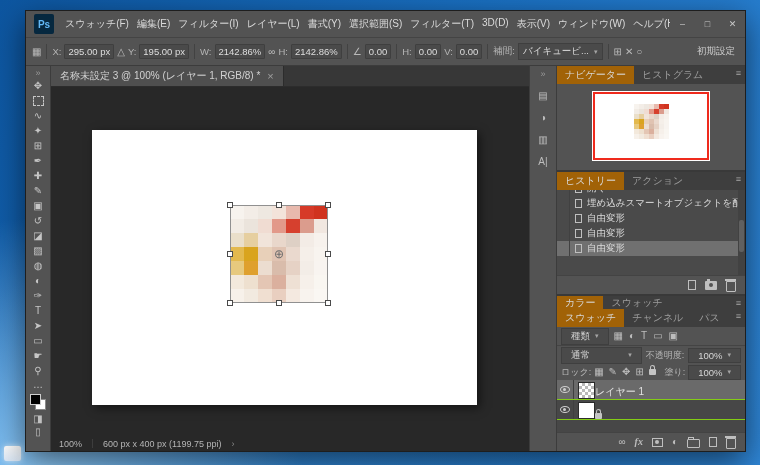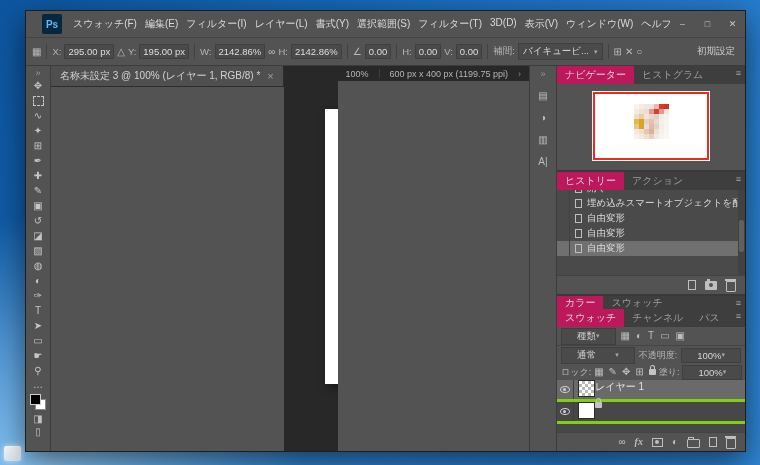--- a/index.html
+++ b/index.html
@@ -9,21 +9,21 @@
     background:
       radial-gradient(circle at 6% 102%, rgba(150,210,255,.95), rgba(150,210,255,0) 30%),
       radial-gradient(circle at 28% 125%, rgba(90,170,235,.55), rgba(90,170,235,0) 45%),
       linear-gradient(115deg,#0d56a0,#1a70c2 50%,#2f86d6);
   }
   .task-icon{position:absolute;left:4px;bottom:4px;width:17px;height:15px;border-radius:2px;
     background:linear-gradient(#ffffff,#dce9f7);box-shadow:0 0 6px rgba(255,255,255,.7)}
   .window{position:absolute;left:25px;top:10px;width:721px;height:442px;background:#535353;
     border:1px solid #1e1e1e;box-shadow:0 10px 30px rgba(0,0,0,.55);display:flex;flex-direction:column;box-sizing:border-box}
   
-  .menubar{height:26px;flex:0 0 auto;display:flex;align-items:center;padding-left:16px;background:#535353;border-bottom:1px solid #444}
+  .menubar{height:26px;flex:0 0 auto;display:flex;align-items:center;padding-left:8px;background:#535353;border-bottom:1px solid #444}
   .ps-logo{width:20px;height:20px;flex:0 0 auto;background:#06283f;color:#63b9f7;font-weight:bold;font-size:10px;
     display:flex;align-items:center;justify-content:center;border-radius:2px;margin-right:7px}
   .menu-items{flex:1;display:flex;overflow:hidden;white-space:nowrap}
   .menu-item{font-size:10px;color:#dadada;padding:0 4px;flex:0 0 auto}
   .win-controls{margin-left:auto;display:flex;flex:0 0 auto}
   .win-btn{width:25px;height:19px;display:flex;align-items:center;justify-content:center;color:#c9c9c9;font-size:9px}
   
   .optionsbar{height:27px;flex:0 0 auto;display:flex;align-items:center;gap:3px;padding:0 6px;background:#535353;
     border-bottom:1px solid #3c3c3c;font-size:9.5px;color:#c9c9c9;overflow:hidden;white-space:nowrap}
   .ob-icon{color:#b9b9b9;font-size:10px;flex:0 0 auto}
@@ -39,21 +39,21 @@
   .tb-collapse{color:#9a9a9a;font-size:9px;height:10px;line-height:10px}
   .tool{height:15px;width:100%;display:flex;align-items:center;justify-content:center}
   .tool-glyph{color:#c6c6c6;font-size:10px;line-height:1}
   .i-dashed{width:9px;height:8px;border:1px dashed #c6c6c6;display:inline-block}
   .tb-more{color:#c6c6c6;font-size:10px;margin:1px 0}
   .tb-swatches{position:relative;width:16px;height:16px;margin:3px 0;flex:0 0 auto}
   .sw-fg{position:absolute;left:0;top:0;width:9px;height:9px;background:#000;border:1px solid #cfcfcf;z-index:2}
   .sw-bg{position:absolute;right:0;bottom:0;width:9px;height:9px;background:#fff;border:1px solid #8a8a8a}
   .tb-bottom-icon{color:#c0c0c0;font-size:10px;height:13px}
   
-  .canvas-col{flex:1;display:flex;flex-direction:row;min-width:0}
+  .canvas-col{flex:1;display:flex;flex-direction:column;min-width:0}
   .tabbar{height:20px;flex:0 0 auto;background:#373737;display:flex;align-items:stretch;border-bottom:1px solid #2c2c2c}
   .doc-tab{background:#4f4f4f;display:flex;align-items:center;gap:7px;padding:0 9px;font-size:10px;color:#d2d2d2;border-right:1px solid #2c2c2c}
   .tab-close{color:#9f9f9f;font-size:11px}
   .canvas-area{flex:1;background:#282828;position:relative;overflow:hidden}
   .doc-canvas{position:absolute;left:41px;top:43px;width:385px;height:275px;background:#fff;box-shadow:3px 3px 9px rgba(0,0,0,.5)}
   .art-wrap{position:absolute;left:138px;top:75px;width:98px;height:98px}
   .art-grid{position:absolute;inset:0;display:grid;grid-template-columns:repeat(7,1fr);grid-template-rows:repeat(7,1fr)}
   .tf-box{position:absolute;inset:0;border:1px solid #909090}
   .handle{position:absolute;width:6px;height:6px;background:#fff;border:1px solid #4a4a4a;box-sizing:border-box}
   .h-nw{left:-4px;top:-4px}.h-n{left:calc(50% - 3px);top:-4px}.h-ne{right:-4px;top:-4px}
@@ -66,47 +66,47 @@
   
   .icon-strip{width:26px;flex:0 0 auto;background:#535353;border-left:1px solid #3c3c3c;border-right:1px solid #3c3c3c;
     display:flex;flex-direction:column;align-items:center;padding-top:3px;gap:11px}
   .strip-expand{color:#9a9a9a;font-size:9px}
   .strip-icon{color:#bdbdbd;font-size:10px}
   
   .dock{width:188px;flex:0 0 auto;background:#535353;display:flex;flex-direction:column}
   .panel{display:flex;flex-direction:column;border-bottom:2px solid #393939;box-sizing:border-box}
   .ptabs{height:18px;flex:0 0 auto;background:#3e3e3e;display:flex;align-items:stretch;overflow:hidden}
   .ptab{display:flex;align-items:center;padding:0 8px;font-size:10px;color:#9c9c9c;white-space:nowrap}
-  .ptab.active{background:#be185d;color:#d8d8d8}
+  .ptab.active{background:#a16207;color:#d8d8d8}
   .pmenu{margin-left:auto;color:#a8a8a8;font-size:9px;padding:2px 4px 0 0}
   #navigator{height:106px}
   .nav-body{flex:1;position:relative}
   .nav-thumb{position:absolute;left:50%;transform:translateX(-50%);top:7px;width:118px;height:70px;background:#fff}
   .nav-proxy{position:absolute;inset:1px;border:2px solid #ef2a1d}
   .nav-art{position:absolute;left:calc(50% - 17px);top:13px;width:35px;height:35px;display:grid;grid-template-columns:repeat(7,1fr);grid-template-rows:repeat(7,1fr)}
   #history{height:124px}
   .hist-list{flex:1;overflow:hidden;position:relative;background:#4a4a4a}
   .h-row{height:15px;display:flex;align-items:center;gap:5px;padding:0 3px;overflow:hidden}
   .h-row.clipped{margin-top:-9px}
   .h-row.selected{background:#707070}
   .h-well{width:9px;align-self:stretch;border-right:1px solid #414141;flex:0 0 auto}
   .h-label{font-size:9.5px;color:#dcdcdc;white-space:nowrap;overflow:hidden}
   .hist-scroll{position:absolute;right:0;top:0;bottom:0;width:7px;background:#424242}
   .hist-thumbbar{position:absolute;right:1px;top:30px;width:5px;height:32px;background:#606060;border-radius:2px}
   .panel-bottom{height:18px;flex:0 0 auto;background:#535353;border-top:1px solid #434343;display:flex;align-items:center;justify-content:flex-end;gap:9px;padding:0 9px}
   #color{height:13px}
   #color .ptabs{height:13px}
   #layers{flex:1;border-bottom:none}
   .lyr-filter{height:18px;flex:0 0 auto;display:flex;align-items:center;gap:5px;padding:0 4px;border-bottom:1px solid #444}
-  .small-select{display:flex;align-items:center;background:#4a4a4a;border:1px solid #3f3f3f;padding:1px 15px;font-size:9.5px;color:#d6d6d6;white-space:nowrap}
+  .small-select{display:flex;align-items:center;gap:5px;background:#4a4a4a;border:1px solid #3f3f3f;padding:1px 9px;font-size:9.5px;color:#d6d6d6;white-space:nowrap}
   .lyr-blend{height:18px;flex:0 0 auto;display:flex;align-items:center;gap:4px;padding:0 4px}
   .lyr-lock{height:16px;flex:0 0 auto;display:flex;align-items:center;gap:3px;padding:0 4px}
   .sm-label{font-size:9px;color:#b5b5b5;white-space:nowrap}
   .lyr-list{flex:1;background:#474747;overflow:hidden}
-  .l-row{height:19px;display:flex;align-items:flex-start;border-bottom:3px solid #84cc16}
+  .l-row{height:19px;display:flex;align-items:flex-end;border-bottom:1px solid #84cc16}
   .l-row.selected{background:#6a6a6a}
   .l-eye{width:16px;align-self:stretch;border-right:1px solid #3f3f3f;display:flex;align-items:center;justify-content:center;flex:0 0 auto}
   .l-thumb{width:15px;height:15px;border:1px solid #2b2b2b;margin-left:4px;flex:0 0 auto}
   .l-thumb.white{background:#fff}
   .l-name{font-size:10px;color:#e2e2e2;flex:1;white-space:nowrap;overflow:hidden}
   .l-lock{margin-right:7px}
   
   .row-icon{color:#bdbdbd;font-size:10px;line-height:1;display:inline-block}
   [data-name="layer-style-icon"]{font-style:italic;font-weight:bold;font-family:"Liberation Serif",serif}
   .checker{background-color:#fff;

